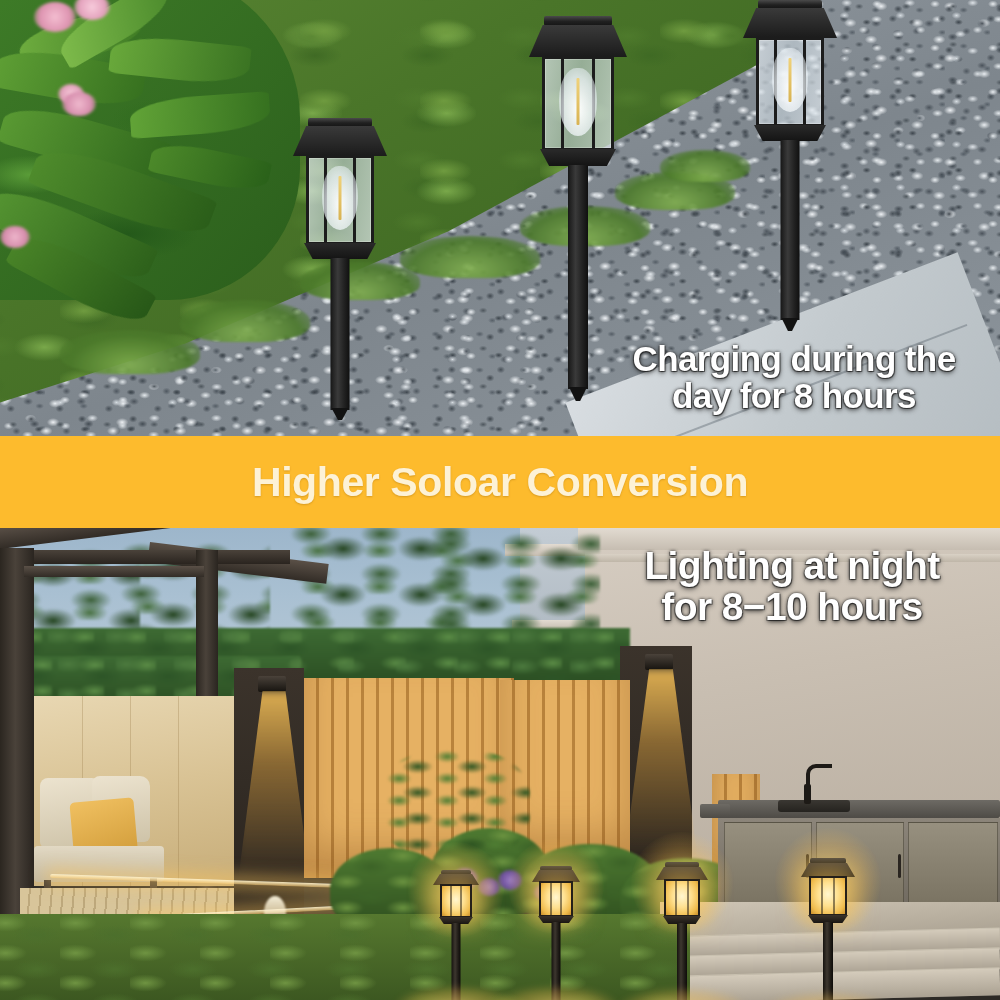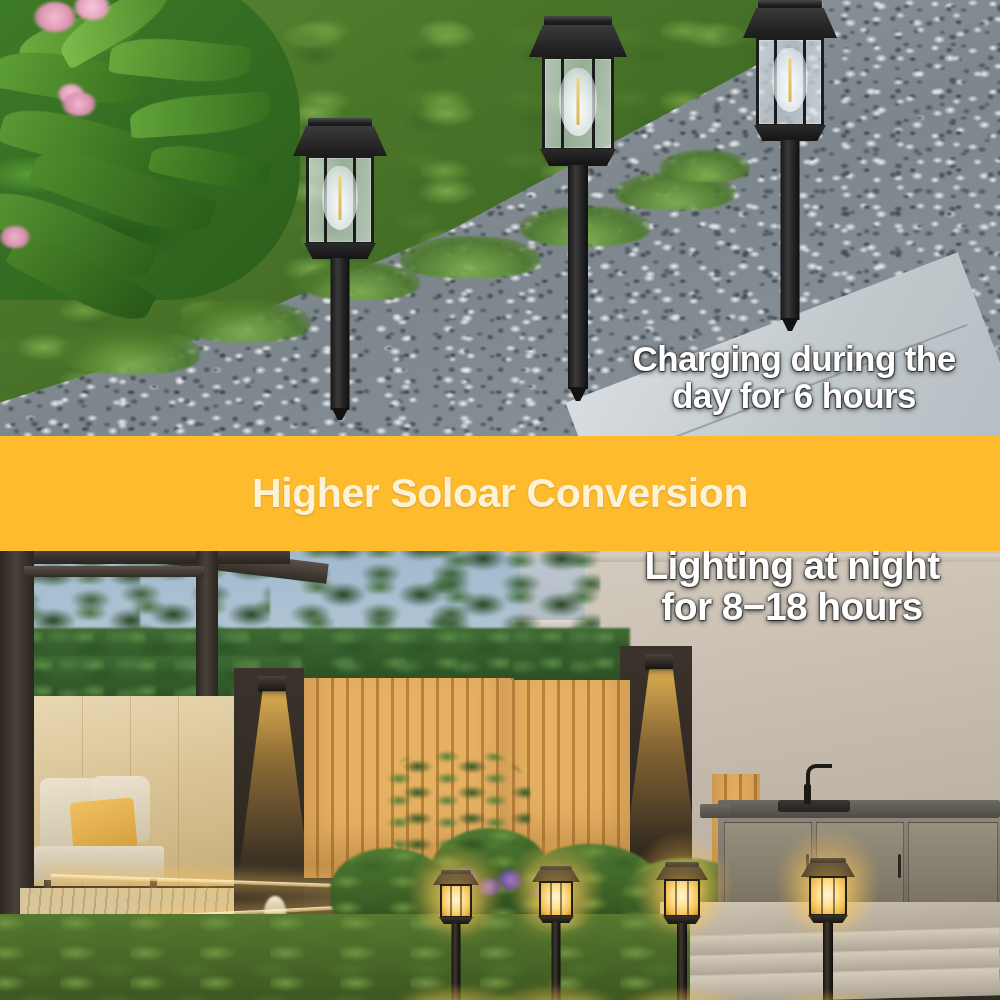--- a/index.html
+++ b/index.html
@@ -167,21 +167,21 @@
   }
   .lan-stake {
     position: absolute; left: 50%; transform: translateX(-50%);
     background: #121212;
     clip-path: polygon(0 0, 100% 0, 62% 100%, 38% 100%);
   }
 
   
   .band {
     position: absolute; left: 0; top: 436px;
-    width: 1000px; height: 115px;
+    width: 1000px; height: 92px;
     background: #fdbb2d;
     display: flex; flex-direction: column;
     align-items: center; justify-content: center;
     z-index: 40;
     gap: 16px;
   }
   .band-title {
     font-size: 41px; font-weight: 700;
     color: #fdf2d6;
     letter-spacing: -0.4px;
@@ -538,21 +538,21 @@
       </div>
       <div class="lan-bulb" style="top:48px; width:36px; height:64px;"></div>
       <div class="lan-filament" style="top:58px; width:3px; height:44px;"></div>
       <div class="lan-base" style="top:125px; width:72px; height:16px;"></div>
       <div class="lan-pole" style="top:140px; width:19px; height:180px;"></div>
       <div class="lan-stake" style="top:318px; width:17px; height:13px;"></div>
     </div>
   </div>
 
   <div class="overlay-text" id="day-caption">Charging during the
-day for 6 hours</div>
+day for 8 hours</div>
 
   <div class="band">
     <div class="band-title">Higher Soloar Conversion</div>
   </div>
 
   <div class="scene-night">
 
     <div class="sky"></div>
 
     <div class="house" style="left:520px; top:0; width:120px; height:140px; background:linear-gradient(180deg,#c3ccd4 0%,#aab4bd 100%);"></div>
@@ -692,15 +692,15 @@
         <div class="gl-mull" style="left:10px;"></div>
         <div class="gl-mull" style="right:10px;"></div>
       </div>
       <div class="gl-base" style="top:69px; width:40px; height:8px;"></div>
       <div class="gl-pole" style="top:76px; width:10px; height:86px;"></div>
       <div class="gl-pool" style="top:146px; width:136px; height:46px;"></div>
     </div>
   </div>
 
   <div class="overlay-text" id="night-caption">Lighting at night
-for 8−18 hours</div>
+for 8−10 hours</div>
 
 </div>
 
 </body></html>

